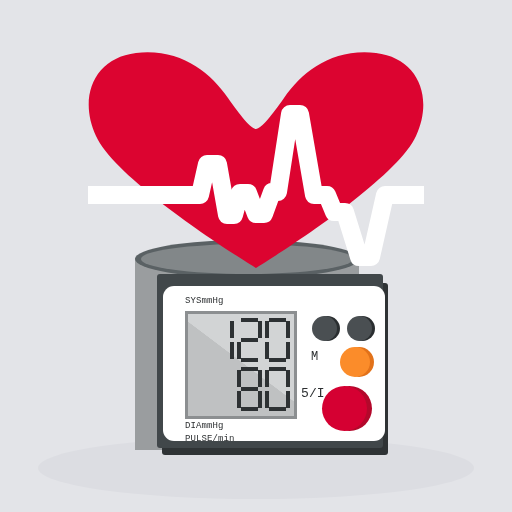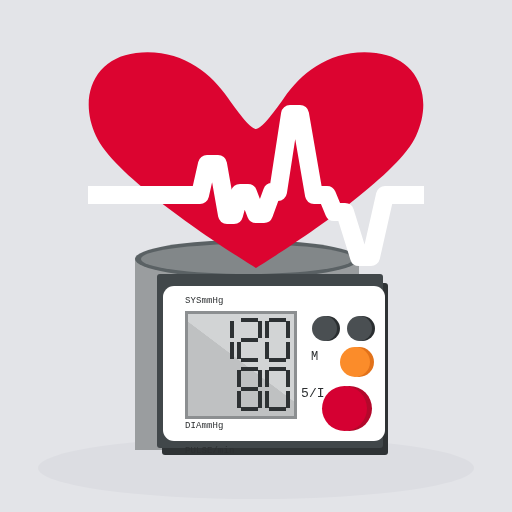--- a/index.html
+++ b/index.html
@@ -155,21 +155,21 @@
   .face-label {
     position: absolute;
     color: #2C2F31;
     font-size: 9px;
     letter-spacing: 0.1px;
     white-space: nowrap;
     font-family: Liberation Mono, monospace;
   }
   #label-sys { left: 185px; top: 296px; }
   #label-dia { left: 185px; top: 421px; }
-  #label-pulse { left: 185px; top: 434px; margin-top: 12px; }
+  #label-pulse { left: 185px; top: 434px; }
   #label-m  { left: 311px; top: 350px; font-size: 12px; }
   #label-oi { left: 301px; top: 386px; font-size: 13px; }
 
   
   .btn-shadow {
     position: absolute;
     border-radius: 50%;
   }
   .btn-face {
     position: absolute;

